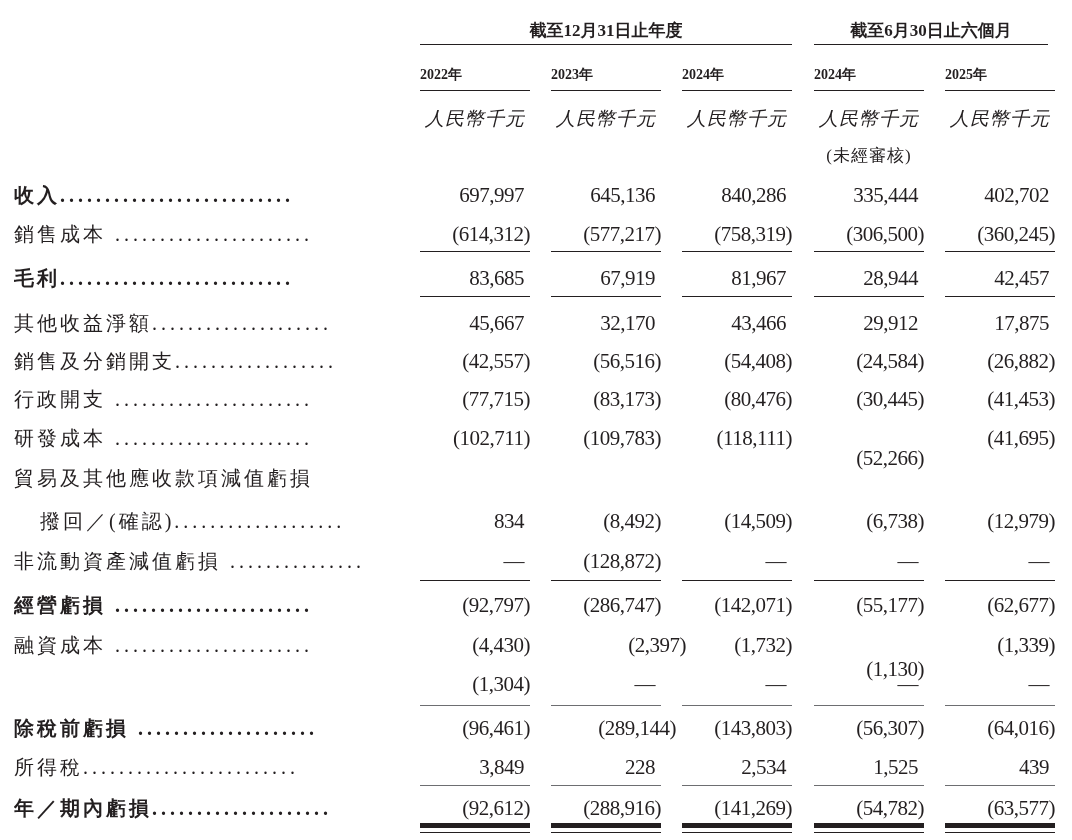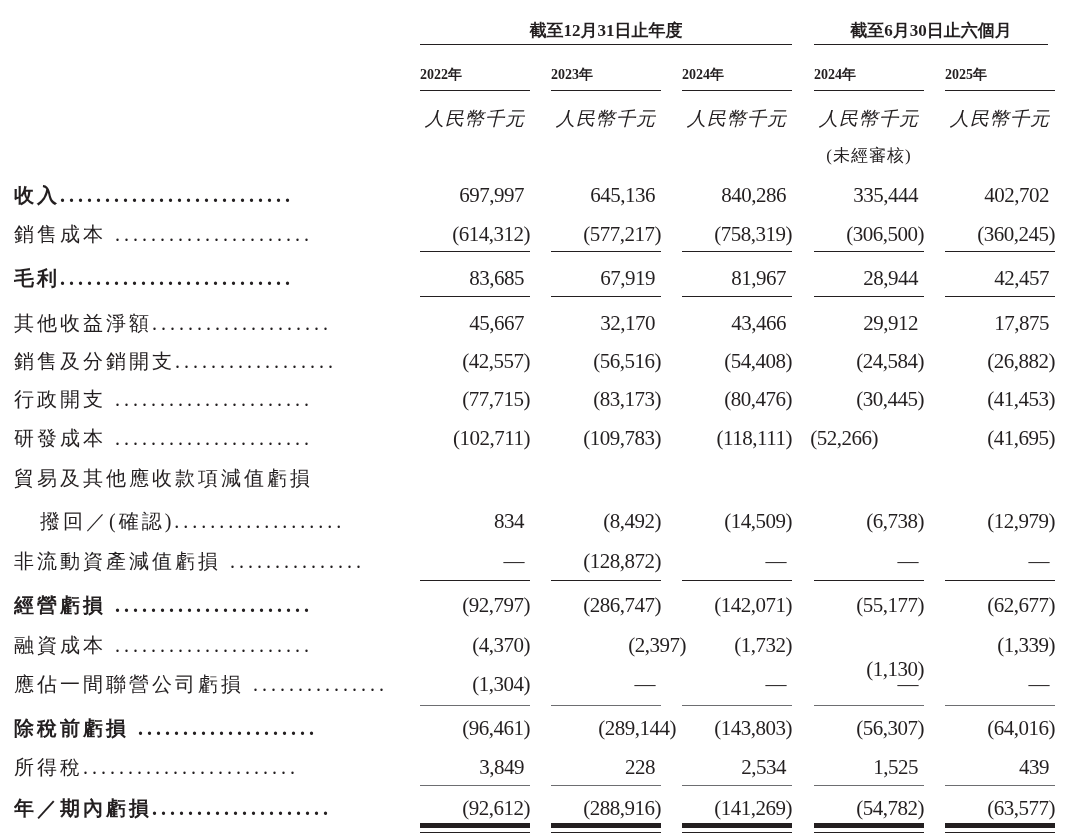--- a/index.html
+++ b/index.html
@@ -110,21 +110,21 @@
       <div class="val" style="left: 551px;">(83,173)</div>
       <div class="val" style="left: 682px;">(80,476)</div>
       <div class="val" style="left: 814px;">(30,445)</div>
       <div class="val" style="left: 945px;">(41,453)</div>
     </div>
     <div class="row" style="top: 423px;">
       <div class="label"><span>研發成本</span><span class="dots"> ......................</span></div>
       <div class="val" style="left: 420px;">(102,711)</div>
       <div class="val" style="left: 551px;">(109,783)</div>
       <div class="val" style="left: 682px;">(118,111)</div>
-      <div class="val" style="left: 768px;">(52,266)</div>
+      <div class="val" style="left: 814px; margin-top: 20px;">(52,266)</div>
       <div class="val" style="left: 945px;">(41,695)</div>
     </div>
     <div class="row" style="top: 463px;">
       <div class="label"><span>貿易及其他應收款項減值虧損</span><span class="dots"></span></div>
       <div class="val" style="left: 420px;"></div>
       <div class="val" style="left: 551px;"></div>
       <div class="val" style="left: 682px;"></div>
       <div class="val" style="left: 814px;"></div>
       <div class="val" style="left: 945px;"></div>
     </div>
@@ -147,28 +147,27 @@
     <div class="row" style="top: 590px;">
       <div class="label bold"><span>經營虧損</span><span class="dots"> ......................</span></div>
       <div class="val" style="left: 420px;">(92,797)</div>
       <div class="val" style="left: 551px;">(286,747)</div>
       <div class="val" style="left: 682px;">(142,071)</div>
       <div class="val" style="left: 814px;">(55,177)</div>
       <div class="val" style="left: 945px;">(62,677)</div>
     </div>
     <div class="row" style="top: 630px; padding-left: 24px;">
       <div class="label"><span>融資成本</span><span class="dots"> ......................</span></div>
-      <div class="val" style="left: 420px;">(4,370)</div>
+      <div class="val" style="left: 420px;">(4,430)</div>
       <div class="val" style="left: 576px;">(2,397)</div>
       <div class="val" style="left: 682px;">(1,732)</div>
       <div class="val" style="left: 814px; margin-top: 24px;">(1,130)</div>
       <div class="val" style="left: 945px;">(1,339)</div>
     </div>
     <div class="row" style="top: 669px;">
-      <div class="label"><span>應佔一間聯營公司虧損</span><span class="dots"> ...............</span></div>
       <div class="val" style="left: 420px;">(1,304)</div>
       <div class="val" style="left: 551px; width: 104px;">—</div>
       <div class="val" style="left: 682px; width: 104px;">—</div>
       <div class="val" style="left: 814px; width: 104px;">—</div>
       <div class="val" style="left: 945px; width: 104px;">—</div>
     </div>
     <div class="row" style="top: 713px;">
       <div class="label bold"><span>除稅前虧損</span><span class="dots"> ....................</span></div>
       <div class="val" style="left: 420px;">(96,461)</div>
       <div class="val" style="left: 566px;">(289,144)</div>

